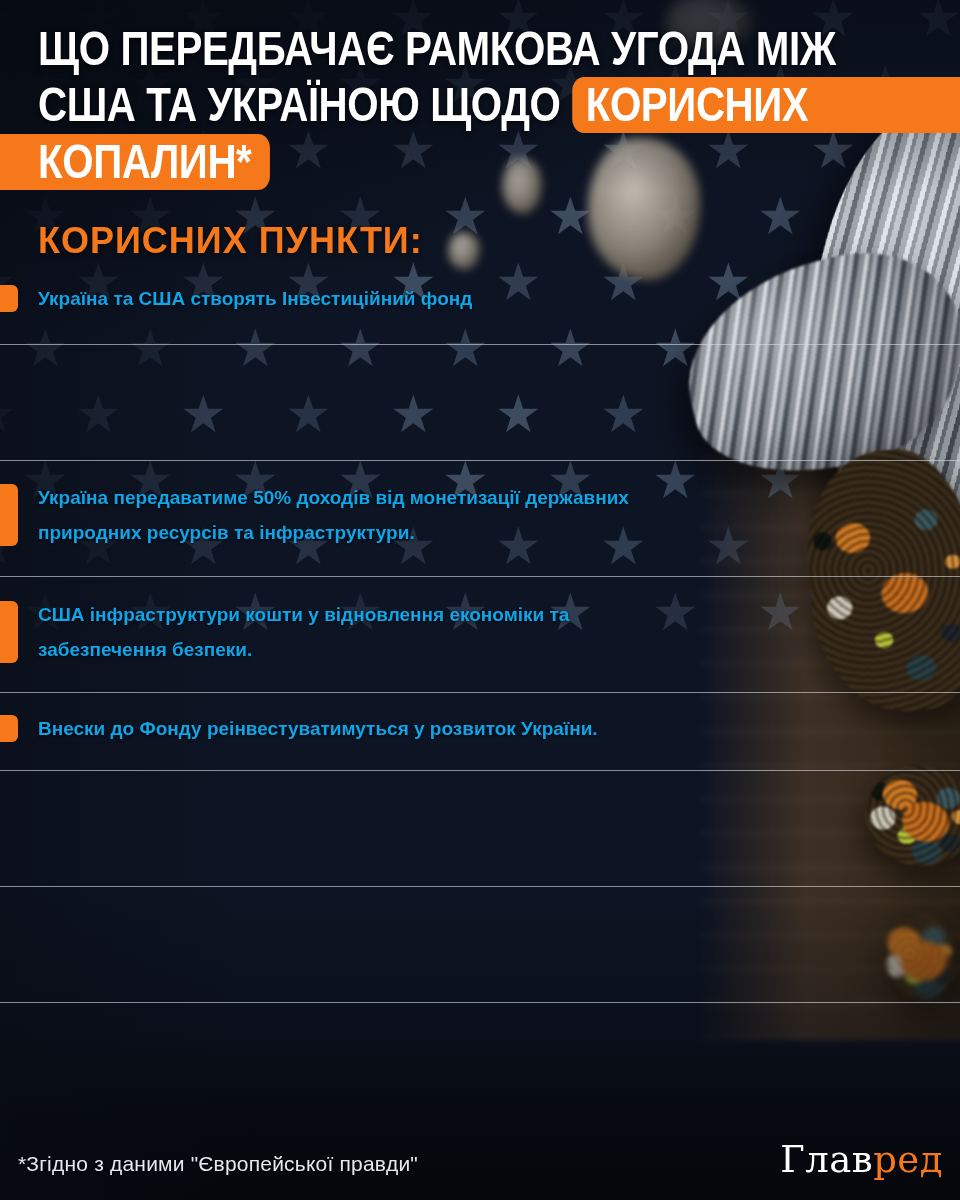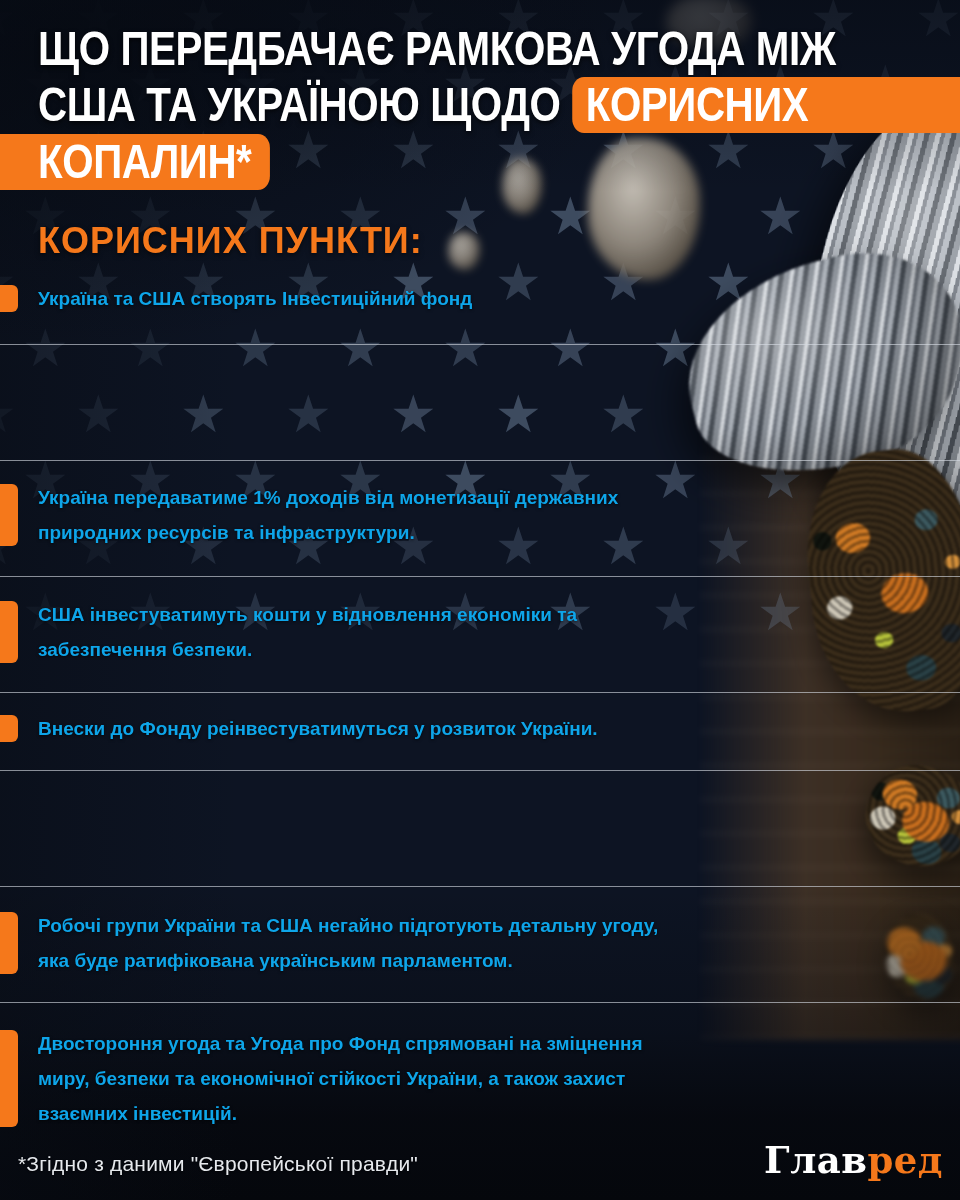--- a/index.html
+++ b/index.html
@@ -118,21 +118,21 @@
   }
   
   .source-note{
     position:absolute;left:18px;top:1152px;
     font-size:21px;font-weight:400;color:#e6e9ed;letter-spacing:.2px;
     text-shadow:0 1px 2px rgba(0,0,0,.6);
   }
   .logo{
     position:absolute;right:17px;top:1138px;
     font-family:"DejaVu Serif","Liberation Serif",serif;
-    font-size:37px;font-weight:700;color:#fff;letter-spacing:.5px;
+    font-size:37px;font-weight:400;color:#fff;letter-spacing:.5px;
   }
   .logo-accent{color:var(--accent,#f5781b);}
 </style>
 </head>
 <body>
 
 <div class="layer bg-base"></div>
 <div class="brown-zone"></div>
 <div class="layer stars">
     <span style="left: -30px; top: -8px; opacity: 0.07;">★</span>
@@ -256,51 +256,46 @@
 </div>
 <div class="divider" style="top:344px"></div>
 
 <div class="item" style="top:363px">
   <div class="marker"></div>
 </div>
 <div class="divider" style="top:460px"></div>
 
 <div class="item" style="top:480px">
   <div class="marker"></div>
-  <div class="item-text">Україна передаватиме 1% доходів від монетизації державних
+  <div class="item-text">Україна передаватиме 50% доходів від монетизації державних
 природних ресурсів та інфраструктури.</div>
 </div>
 <div class="divider" style="top:576px"></div>
 
 <div class="item" style="top:597px">
   <div class="marker"></div>
-  <div class="item-text">США інвестуватимуть кошти у відновлення економіки та
+  <div class="item-text">США інфраструктури кошти у відновлення економіки та
 забезпечення безпеки.</div>
 </div>
 <div class="divider" style="top:692px"></div>
 
 <div class="item" style="top:711px">
   <div class="marker"></div>
   <div class="item-text">Внески до Фонду реінвестуватимуться у розвиток України.</div>
 </div>
 <div class="divider" style="top:770px"></div>
 
 <div class="item" style="top:794px">
   <div class="marker"></div>
 </div>
 <div class="divider" style="top:886px"></div>
 
 <div class="item" style="top:908px">
   <div class="marker"></div>
-  <div class="item-text">Робочі групи України та США негайно підготують детальну угоду,
-яка буде ратифікована українським парламентом.</div>
 </div>
 <div class="divider" style="top:1002px"></div>
 
 <div class="item" style="top:1026px">
   <div class="marker"></div>
-  <div class="item-text">Двостороння угода та Угода про Фонд спрямовані на зміцнення
-миру, безпеки та економічної стійкості України, а також захист
-взаємних інвестицій.</div>
 </div>
 
 <div class="source-note">*Згідно з даними "Європейської правди"</div>
 <div class="logo"><span>Глав</span><span class="logo-accent">ред</span></div>
 
 </body></html>

